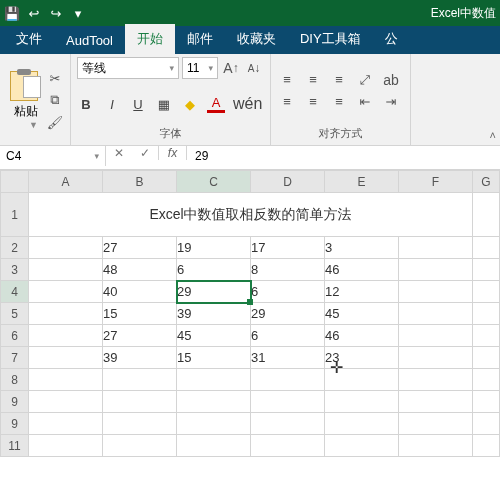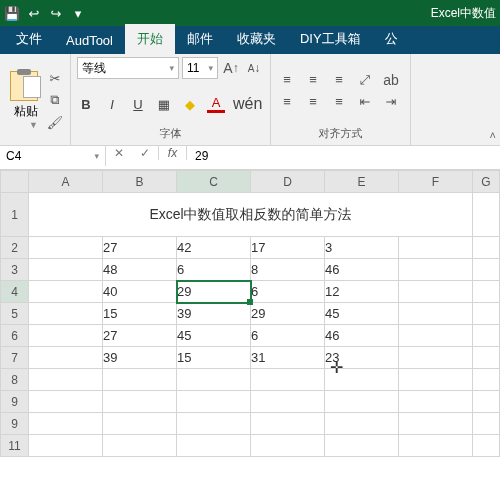--- a/index.html
+++ b/index.html
@@ -175,21 +175,21 @@
 <tbody>
 <tr>
           <td class="rowhdr">1</td>
           <td class="title-cell" colspan="6">Excel中数值取相反数的简单方法</td>
           <td></td>
         </tr>
 <tr>
           <td class="rowhdr">2</td>
           <td></td>
           <td class="cell">27</td>
-          <td class="cell">42</td>
+          <td class="cell">19</td>
           <td class="cell">17</td>
           <td class="cell">3</td>
           <td></td>
           <td></td>
         </tr>
 <tr>
           <td class="rowhdr">3</td>
           <td></td>
           <td class="cell">48</td>
           <td class="cell">6</td>

